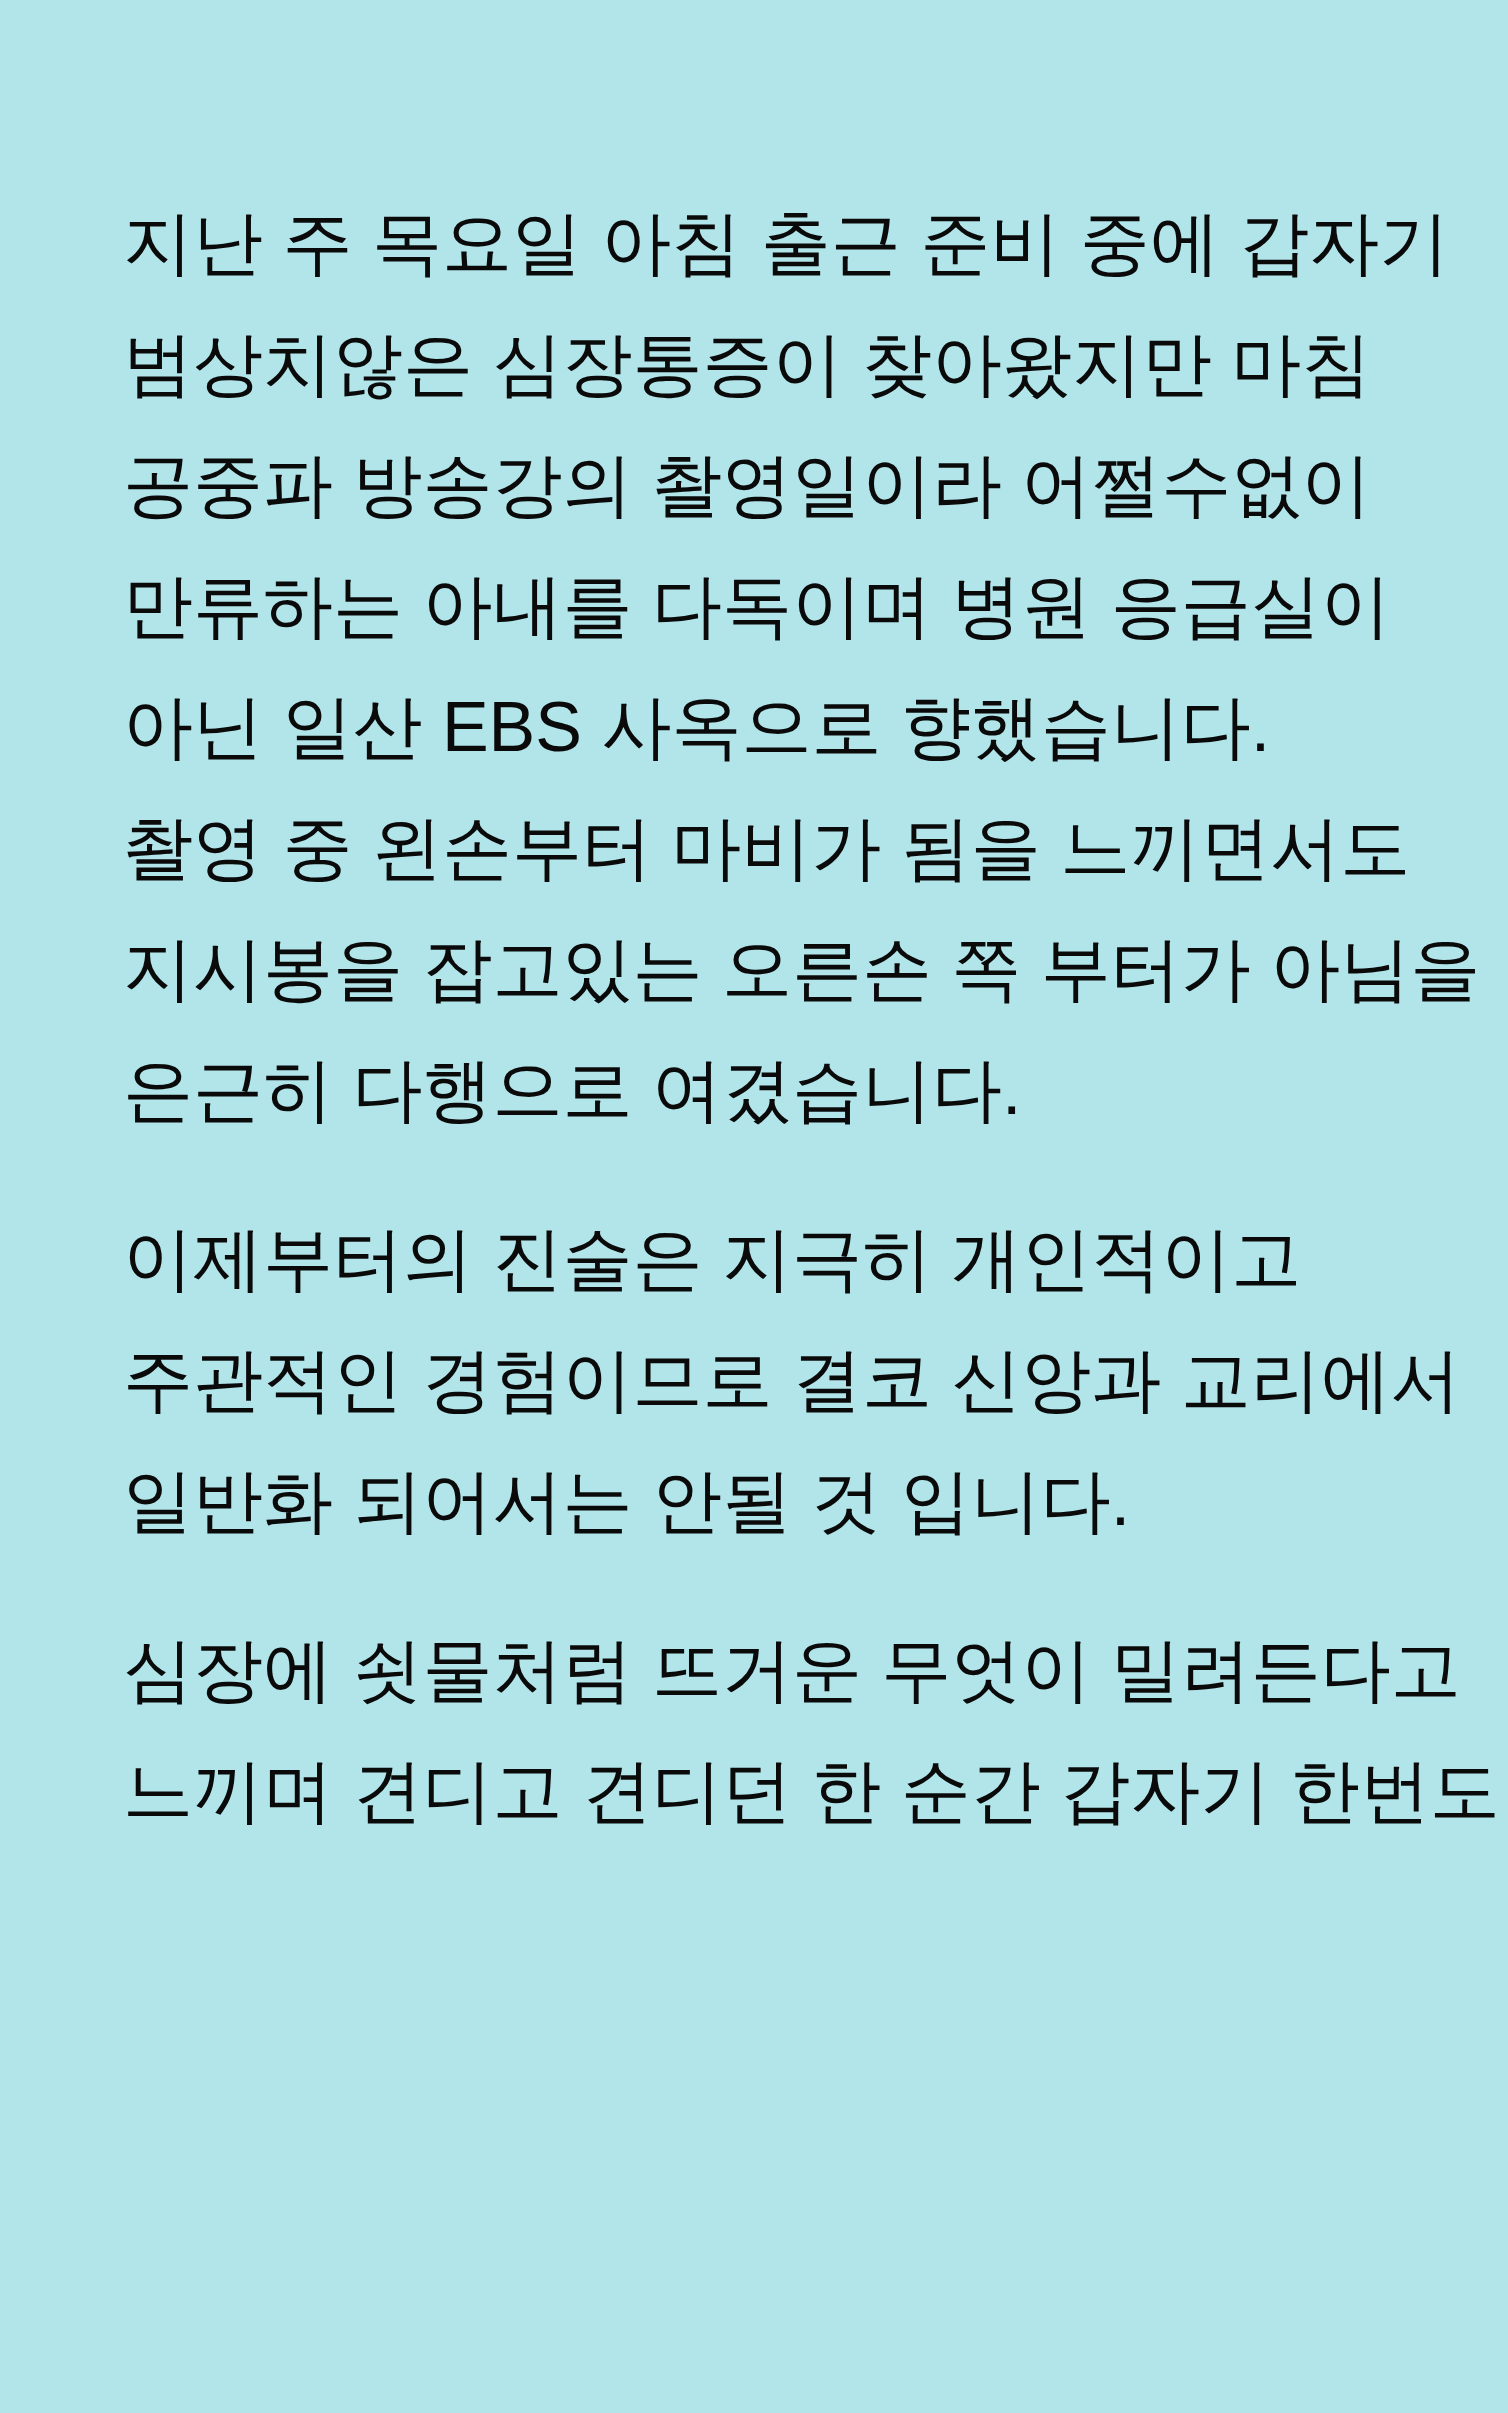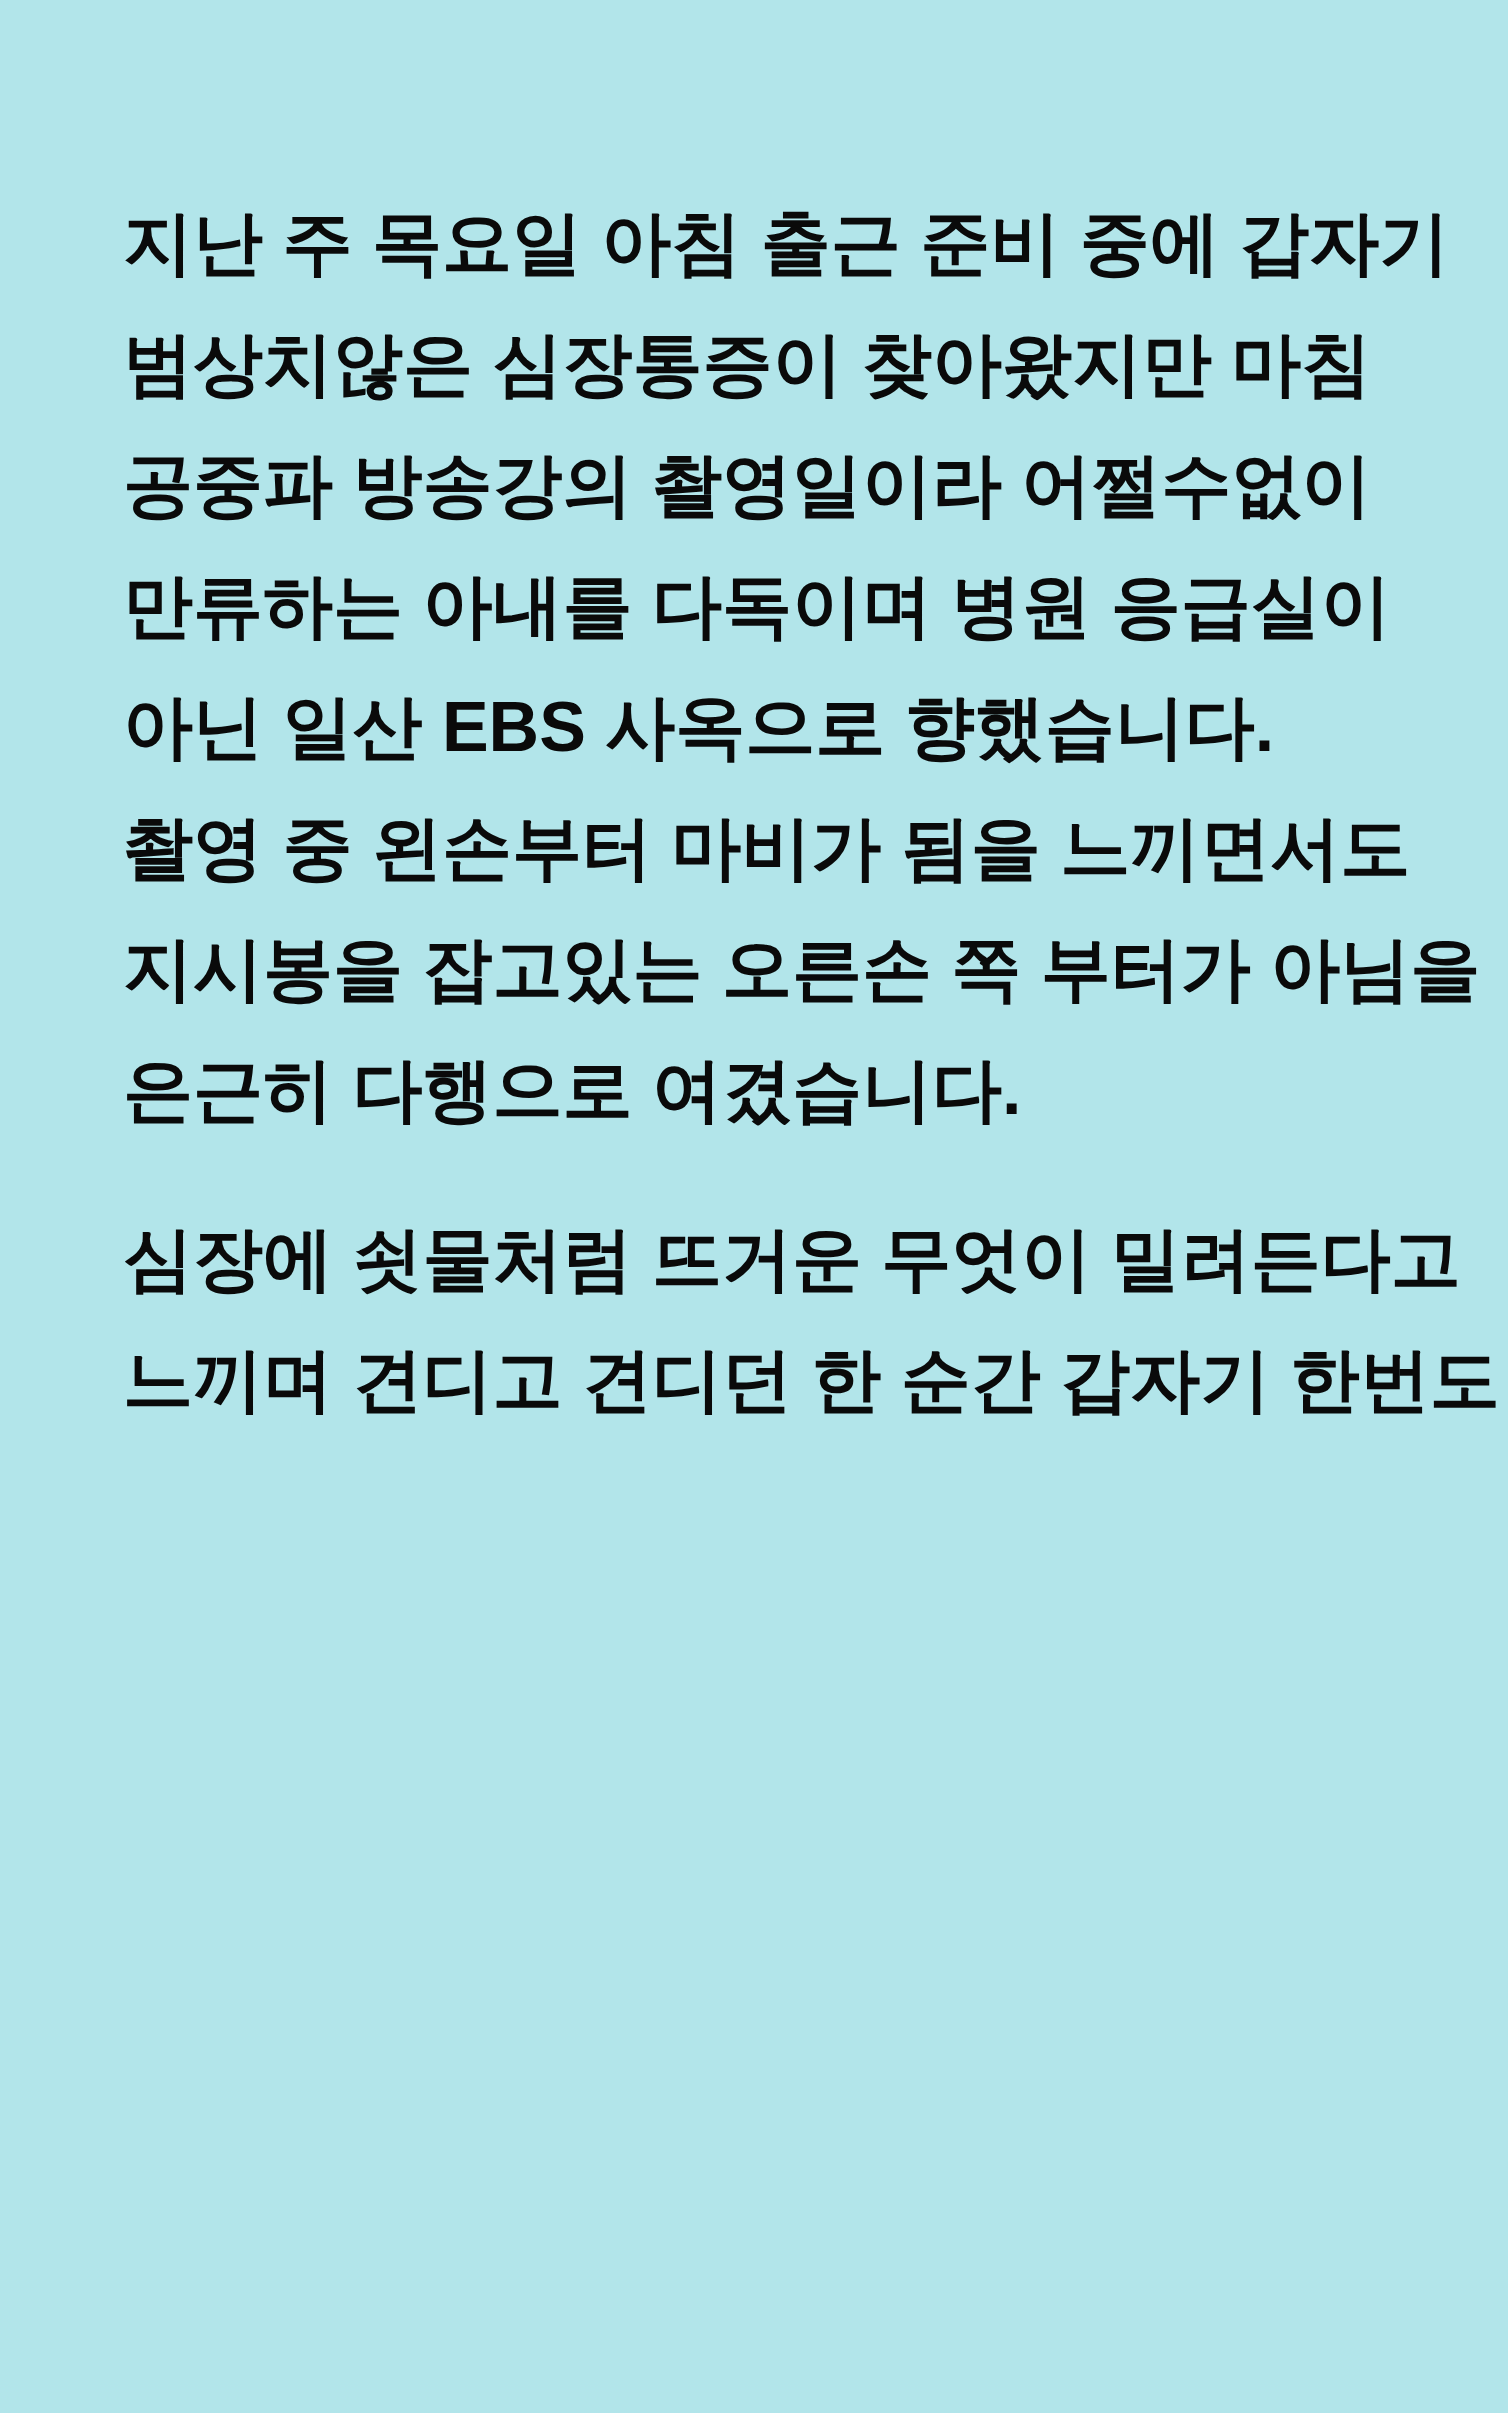--- a/index.html
+++ b/index.html
@@ -18,36 +18,39 @@
     overflow: hidden;
   }
   .content {
     box-sizing: border-box;
     padding: 183px 82px 0 123px;
   }
   .para {
     margin: 0 0 48px 0;
     font-size: 70px;
     line-height: 121px;
-    font-weight: 700;
+    font-weight: 400;
     letter-spacing: 0;
     white-space: pre; 
   }
 </style>
 </head>
 <body style="background: rgb(178, 229, 234);">
 
 <div class="page">
   <main class="content" id="paragraph-container" style="color: rgb(10, 10, 10);">
       <p class="para">지난 주 목요일 아침 출근 준비 중에 갑자기
 범상치않은 심장통증이 찾아왔지만 마침
 공중파 방송강의 촬영일이라 어쩔수없이
 만류하는 아내를 다독이며 병원 응급실이
 아닌 일산 EBS 사옥으로 향했습니다.
 촬영 중 왼손부터 마비가 됨을 느끼면서도
 지시봉을 잡고있는 오른손 쪽 부터가 아님을
 은근히 다행으로 여겼습니다.</p>
+      <p class="para">이제부터의 진술은 지극히 개인적이고
+주관적인 경험이므로 결코 신앙과 교리에서
+일반화 되어서는 안될 것 입니다.</p>
       <p class="para">심장에 쇳물처럼 뜨거운 무엇이 밀려든다고
 느끼며 견디고 견디던 한 순간 갑자기 한번도</p>
     </main>
 
 </div>
 
 
 </body></html>

